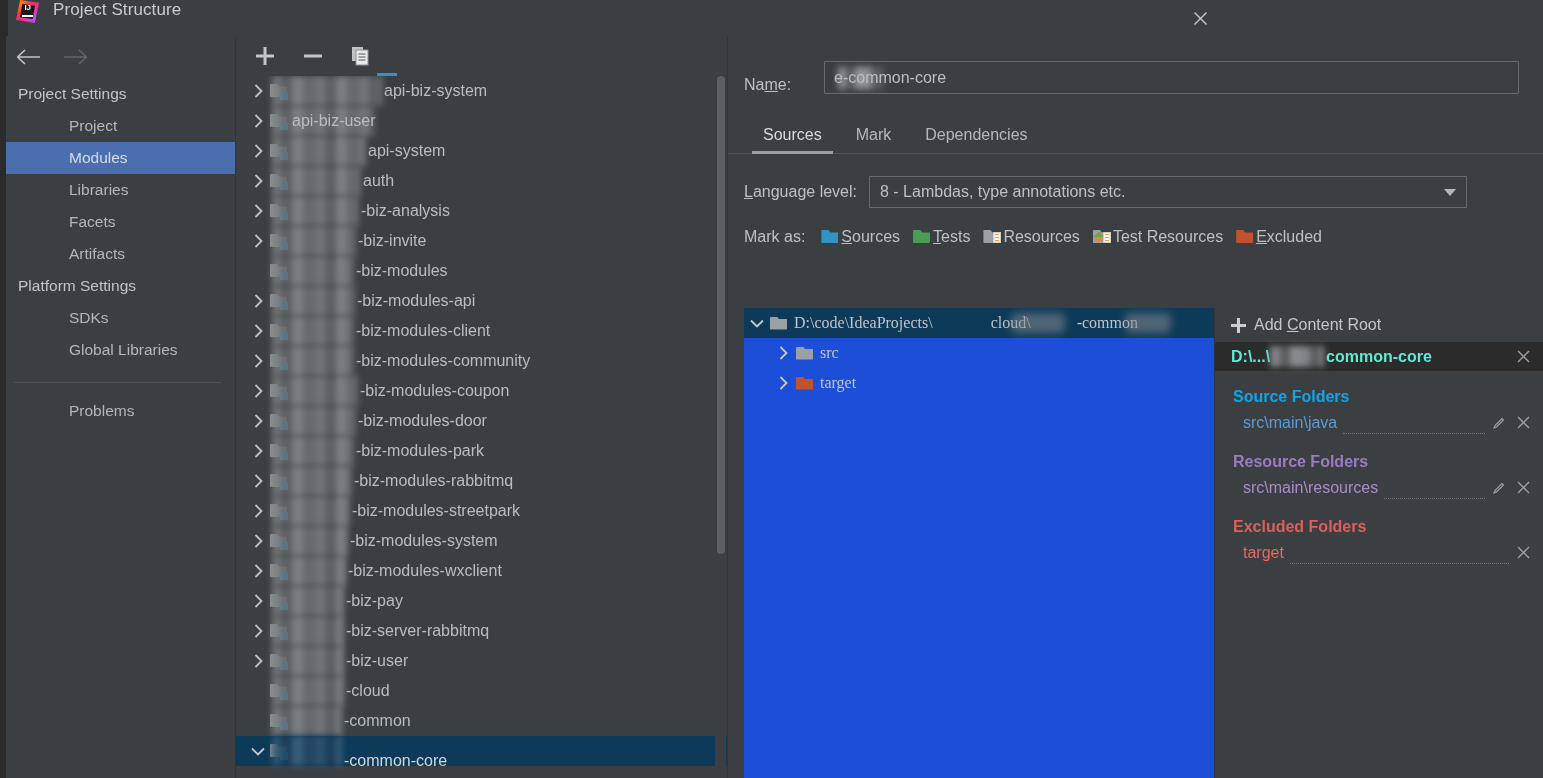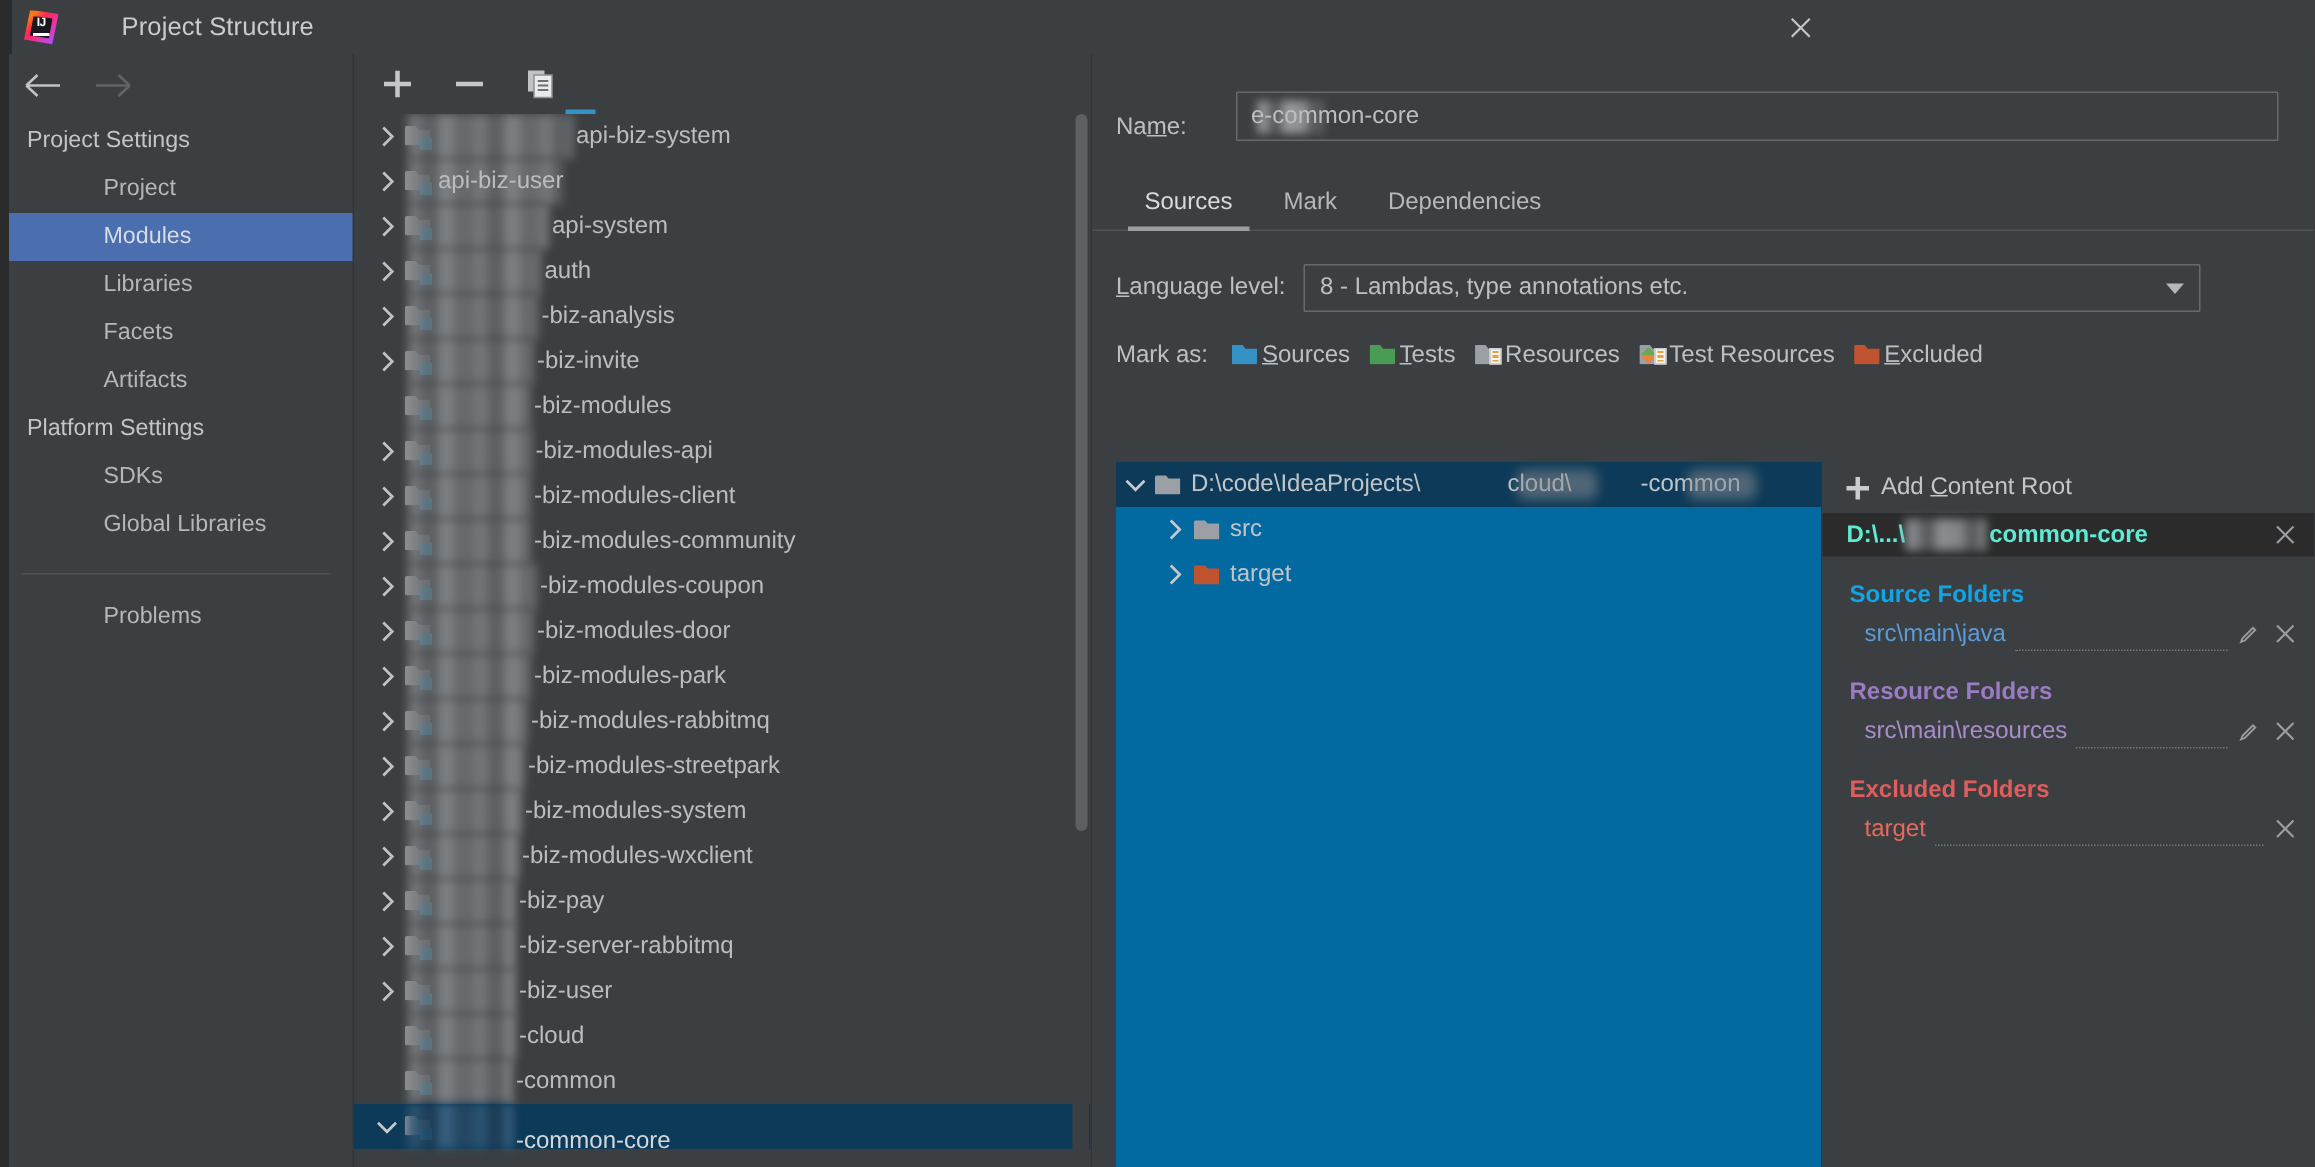--- a/index.html
+++ b/index.html
@@ -17,21 +17,21 @@
     position: relative;
     width: 1543px; height: 778px;
     background: #3c3f41;
   }
 
   
   #titlebar {
     position: absolute; left: 0; top: 0;
     width: 1228px; height: 36px;
     background: #3c3f41;
-    display: flex; align-items: center; gap: 28px;
+    display: flex; align-items: flex-start;
   }
   #titlebar-left-stub {
     position:absolute; left:0; top:0; width:8px; height:36px;
     background:#2b2b2b;
   }
   .ij-logo {
     position: relative;
     width: 23px; height: 23px;
     margin-left: 16px;
     flex: 0 0 auto;
@@ -367,24 +367,25 @@
 
   
   #croot-split {
     position: absolute;
     left: 16px; top: 272px;
     right: 0; bottom: 0;
     display: flex;
   }
   #croot-tree {
     width: 471px;
-    background: #0369a1;
+    background: #1d4ed8;
     position: relative;
     overflow: hidden;
     border-right: 1px solid #313335;
+    font-family: Liberation Serif, serif;
   }
   .tree-row {
     display: flex; align-items: center;
     height: 30px;
     white-space: nowrap;
     cursor: pointer;
     position: relative;
   }
   .tree-row.selected { background: #0d3a58; }
   .tree-row .tchev {

